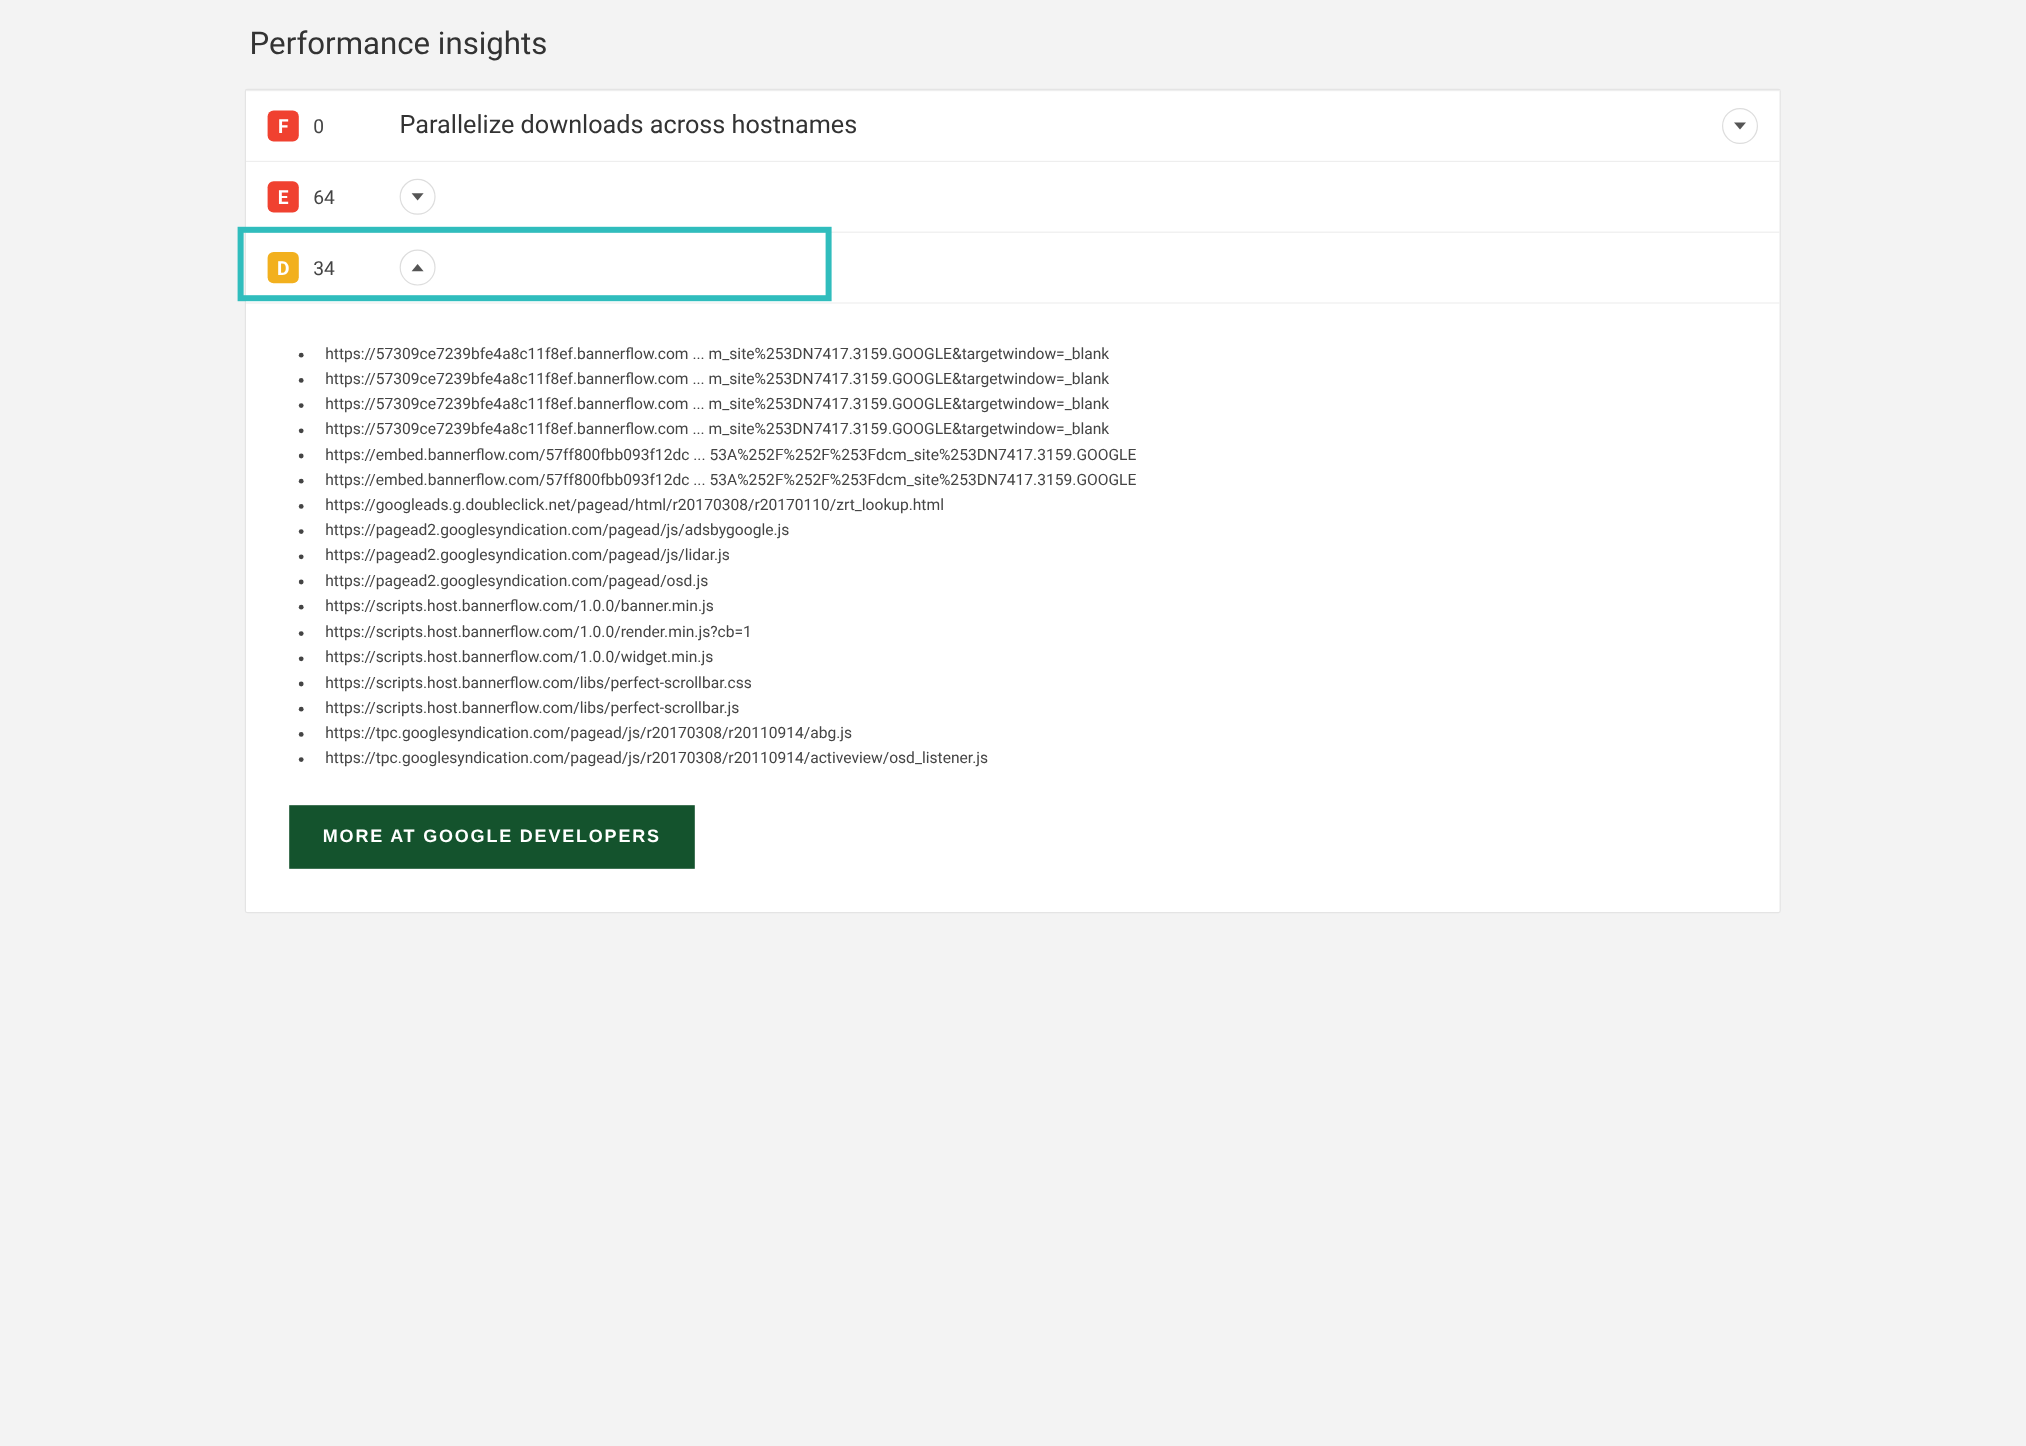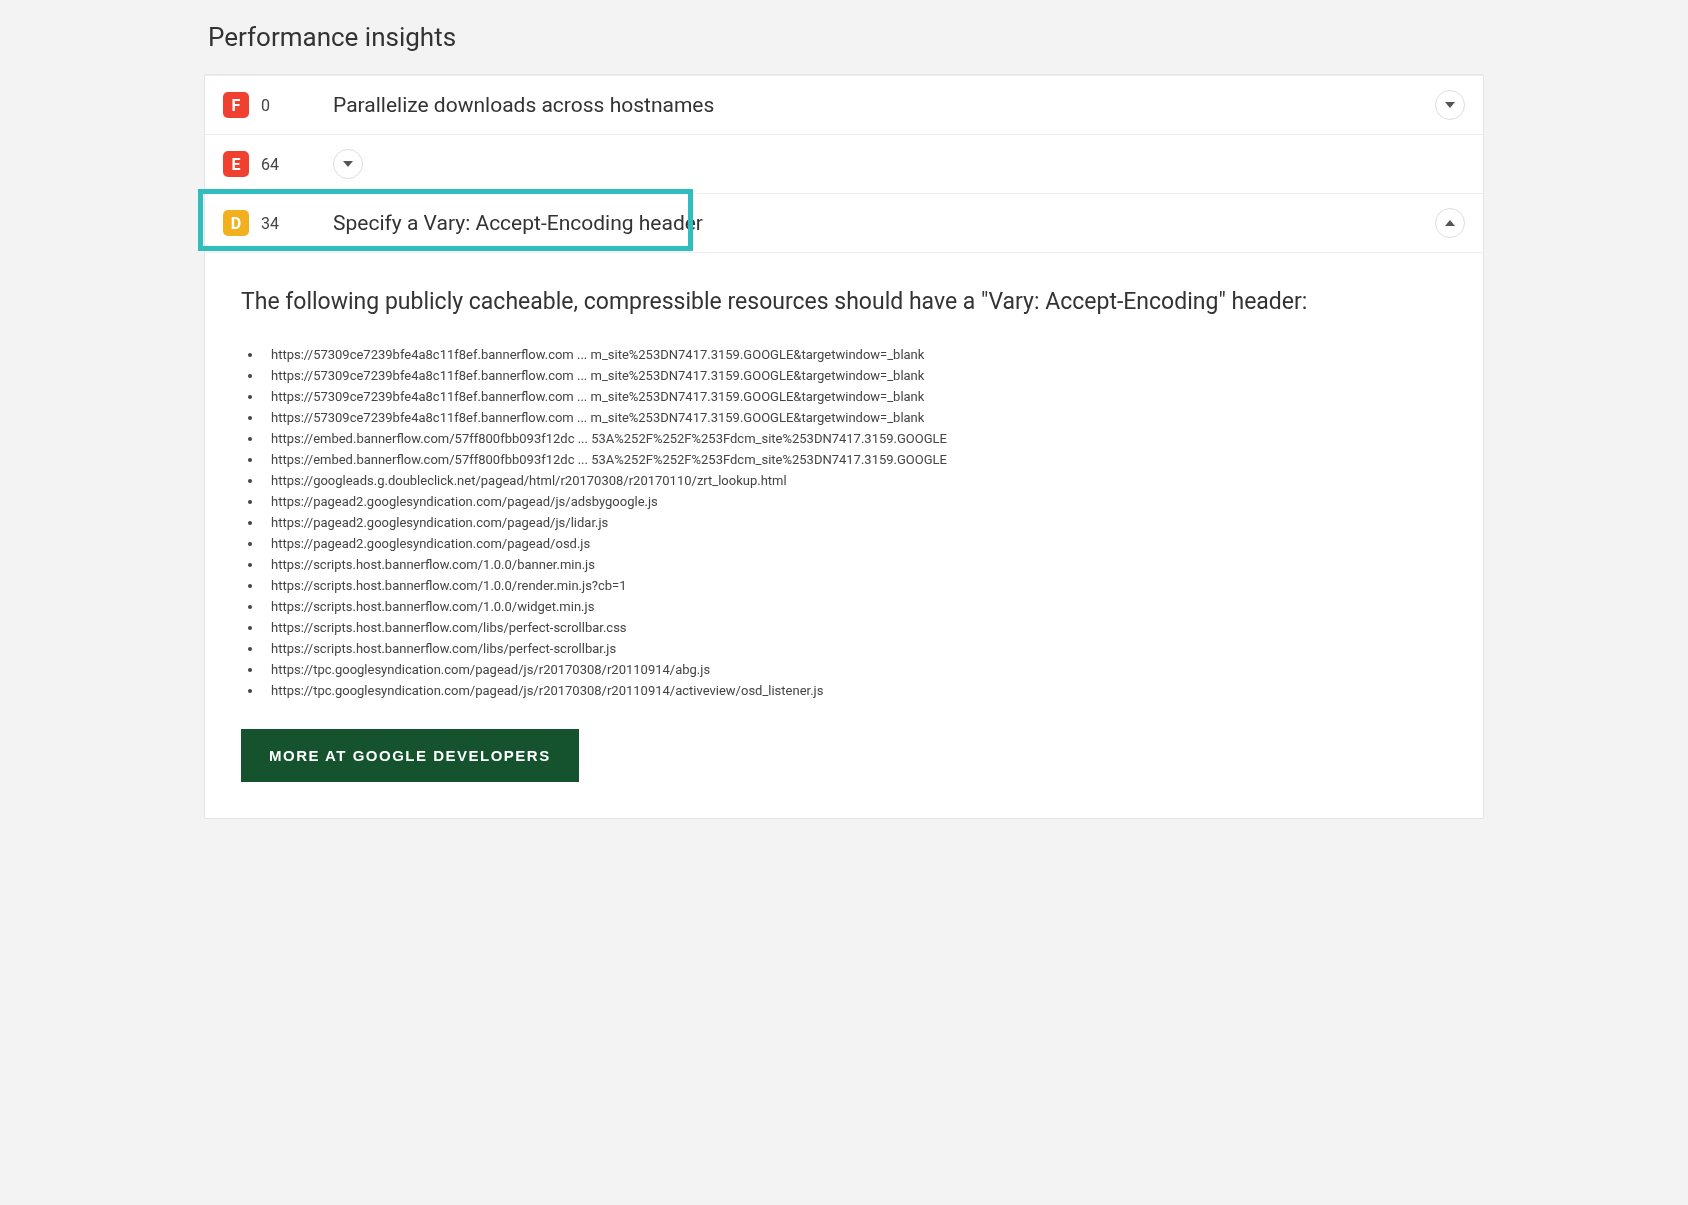--- a/index.html
+++ b/index.html
@@ -155,28 +155,26 @@
         <span class="chev down"></span>
       </div>
     </div>
 
     <div class="row row-last" style="position:relative;">
       <div class="highlight-box"></div>
       <div class="grade-cell">
         <span class="grade-badge grade-D">D</span>
         <span class="score">34</span>
       </div>
-      <div class="suggestion">Specify a Vary: Accept-Encoding header</div>
       <div class="chev-wrap">
         <span class="chev up"></span>
       </div>
     </div>
 
     <div class="expanded">
-      <p class="exp-text">The following publicly cacheable, compressible resources should have a "Vary: Accept-Encoding" header:</p>
       <ul class="url-list" id="url-list">
           <li>https://57309ce7239bfe4a8c11f8ef.bannerflow.com ... m_site%253DN7417.3159.GOOGLE&amp;targetwindow=_blank</li>
           <li>https://57309ce7239bfe4a8c11f8ef.bannerflow.com ... m_site%253DN7417.3159.GOOGLE&amp;targetwindow=_blank</li>
           <li>https://57309ce7239bfe4a8c11f8ef.bannerflow.com ... m_site%253DN7417.3159.GOOGLE&amp;targetwindow=_blank</li>
           <li>https://57309ce7239bfe4a8c11f8ef.bannerflow.com ... m_site%253DN7417.3159.GOOGLE&amp;targetwindow=_blank</li>
           <li>https://embed.bannerflow.com/57ff800fbb093f12dc ... 53A%252F%252F%253Fdcm_site%253DN7417.3159.GOOGLE</li>
           <li>https://embed.bannerflow.com/57ff800fbb093f12dc ... 53A%252F%252F%253Fdcm_site%253DN7417.3159.GOOGLE</li>
           <li>https://googleads.g.doubleclick.net/pagead/html/r20170308/r20170110/zrt_lookup.html</li>
           <li>https://pagead2.googlesyndication.com/pagead/js/adsbygoogle.js</li>
           <li>https://pagead2.googlesyndication.com/pagead/js/lidar.js</li>

